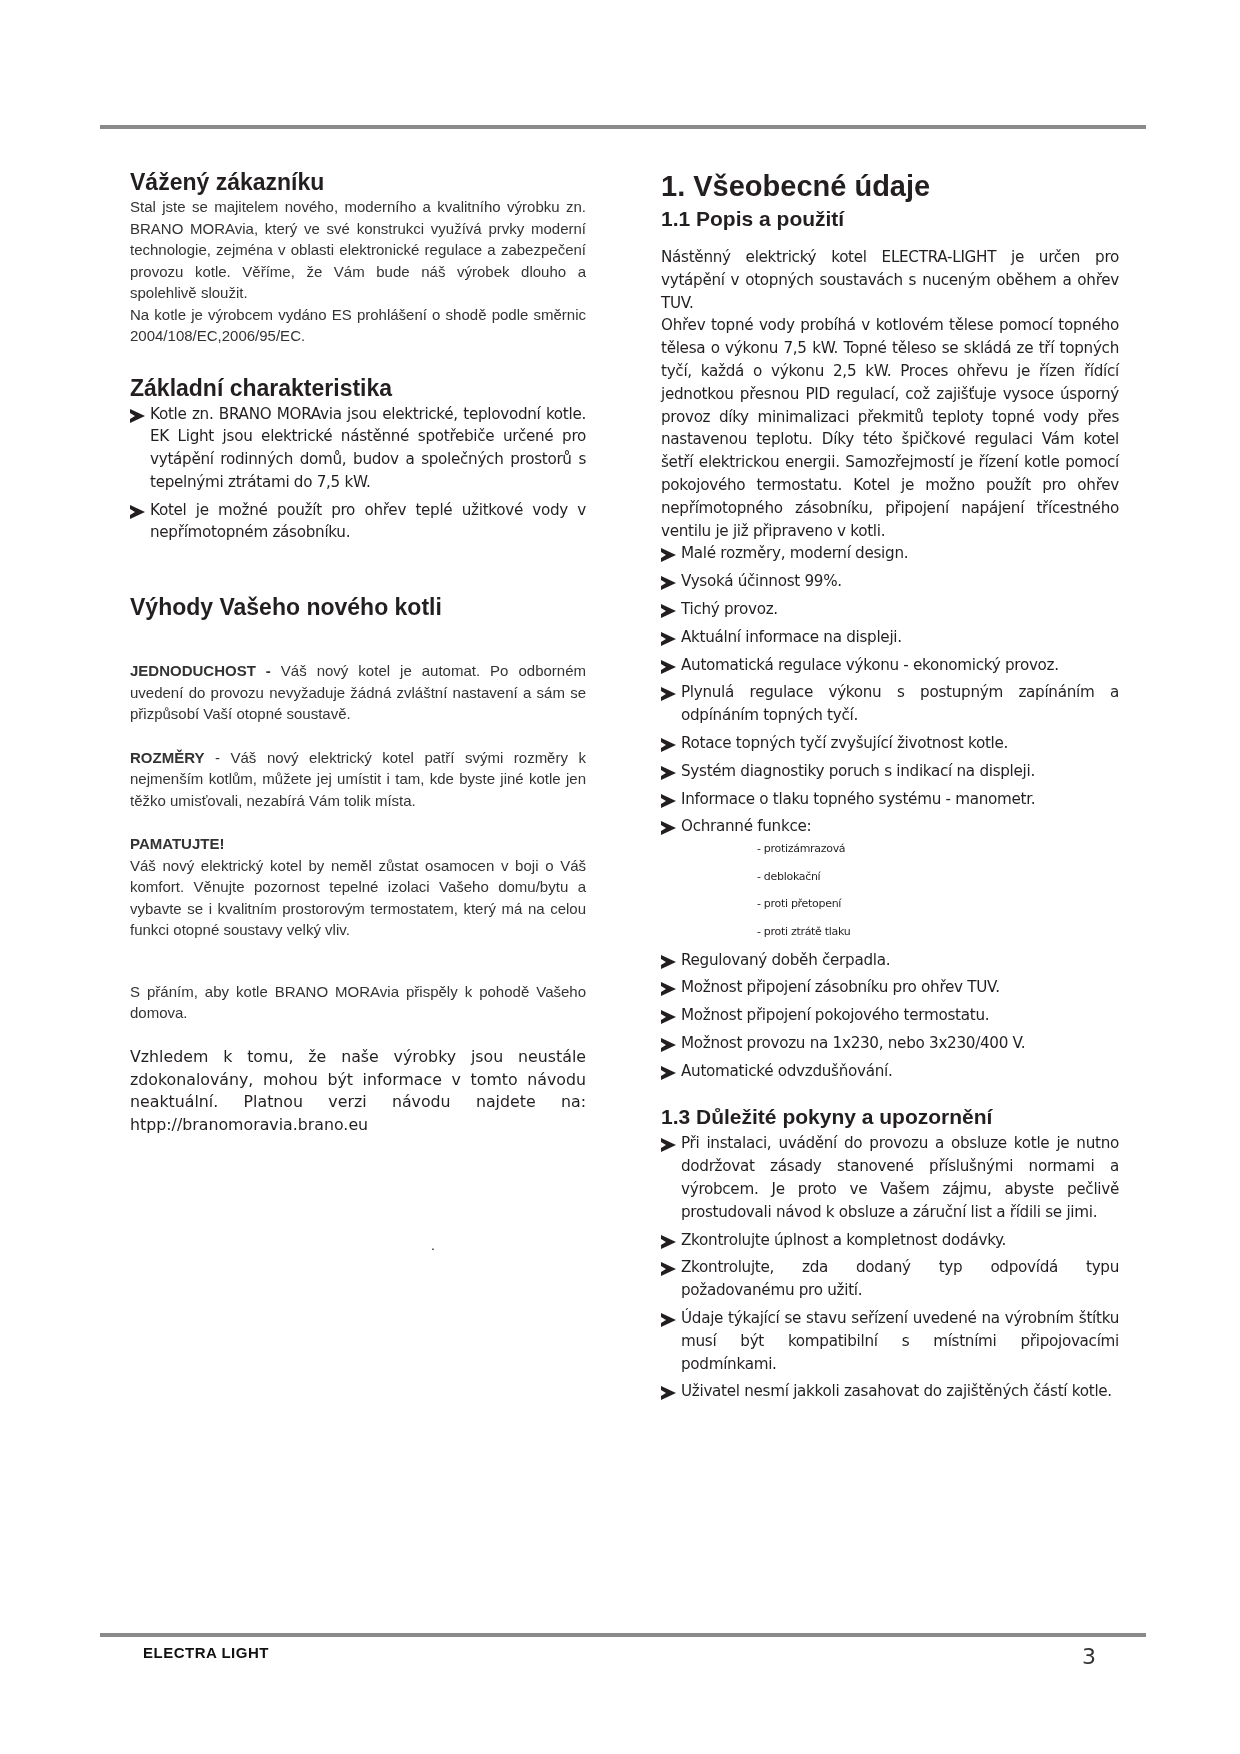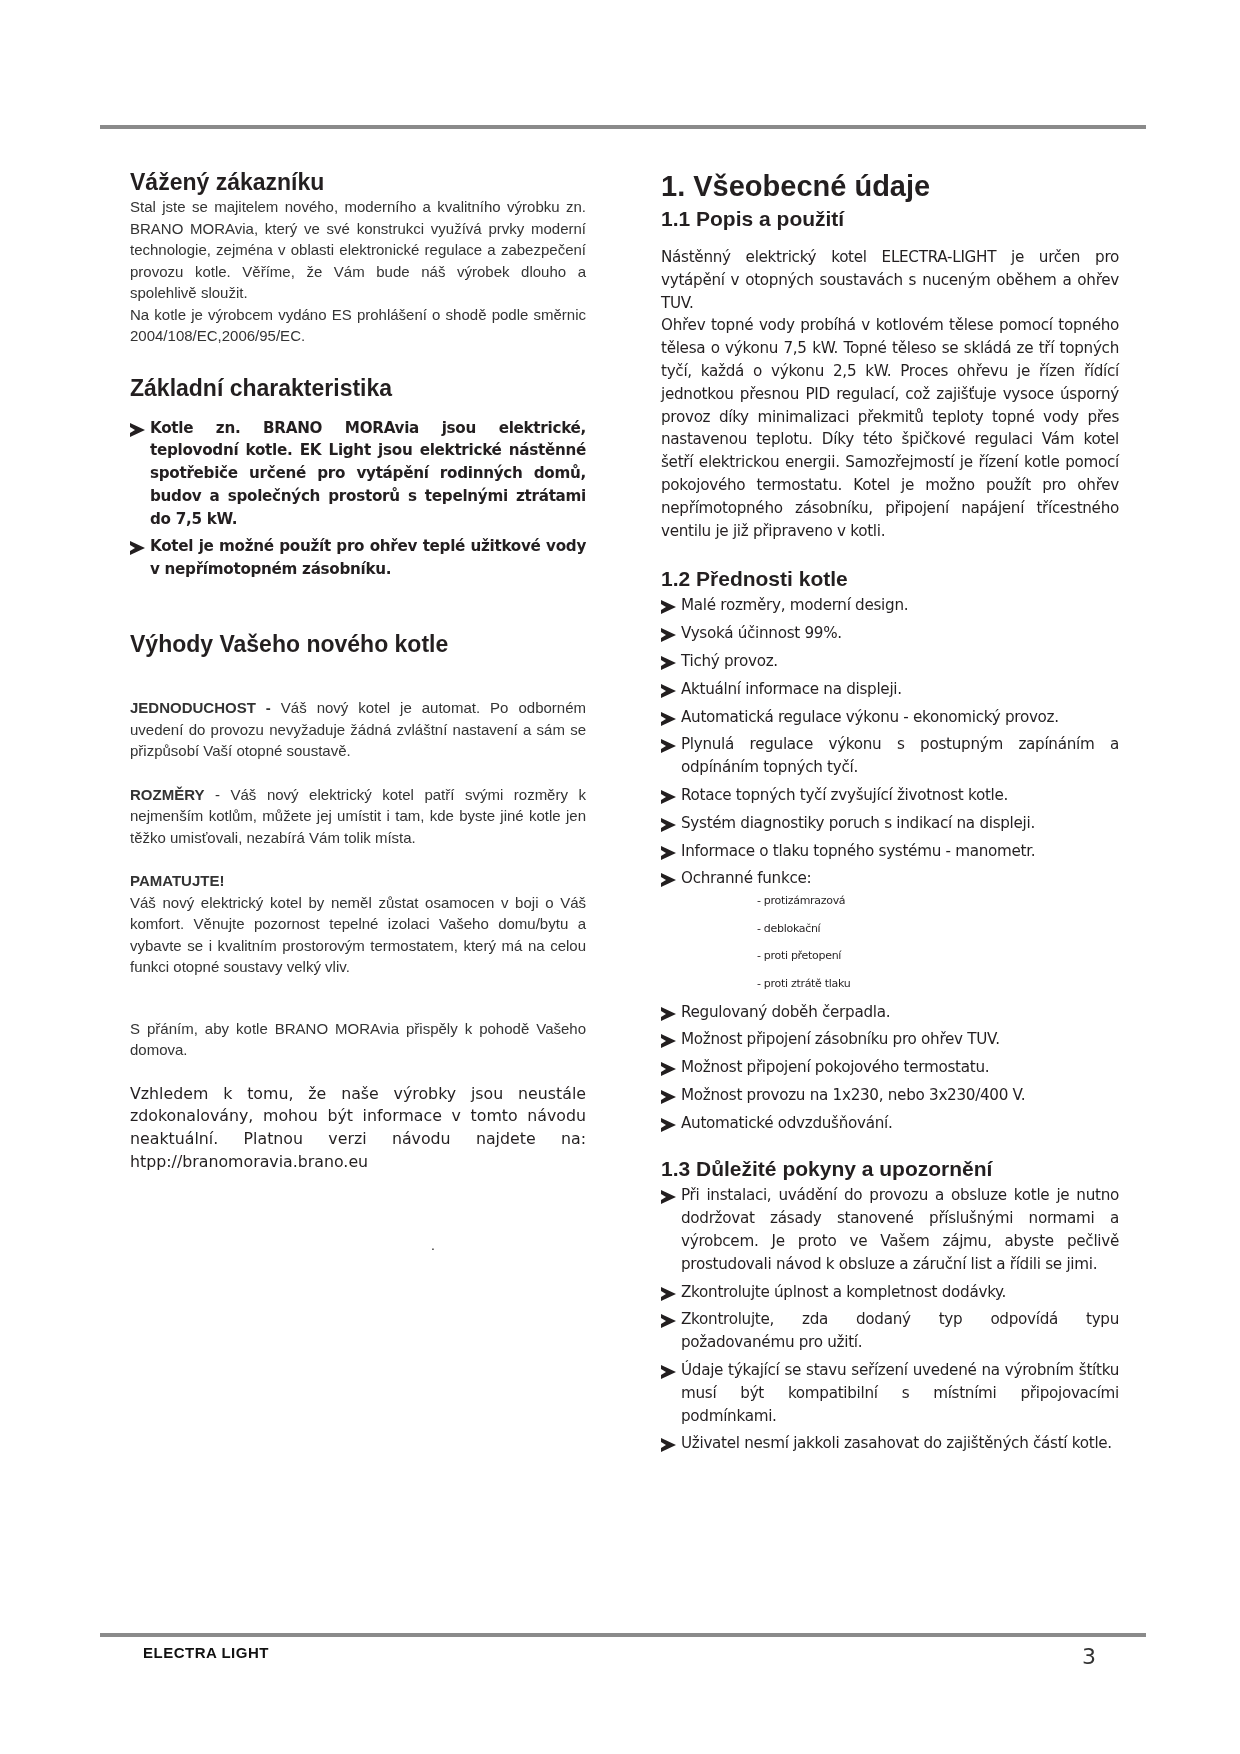--- a/index.html
+++ b/index.html
@@ -39,52 +39,51 @@
 <body>
 
 <div class="rule top"></div>
 
 <div class="col left">
   <h2 class="h-sans greet-title">Vážený zákazníku</h2>
   <p class="p-ari">Stal jste se majitelem nového, moderního a kvalitního výrobku zn. BRANO MORAvia, který ve své konstrukci využívá prvky moderní technologie, zejména v oblasti elektronické regulace a zabezpečení provozu kotle. Věříme, že Vám bude náš výrobek dlouho a spolehlivě sloužit.</p>
   <p class="p-ari">Na kotle je výrobcem vydáno ES prohlášení o shodě podle směrnic 2004/108/EC,2006/95/EC.</p>
 
   <h2 class="h-sans sec-title" style="margin-top:26px;">Základní charakteristika</h2>
-  <ul class="bul" style="margin-top:14px;font-weight:bold;">
+  <ul class="bul" style="">
     <li>
         <span class="arrow"></span>
         <p class="p-ver">Kotle zn. BRANO MORAvia jsou elektrické, teplovodní kotle.   EK Light  jsou  elektrické nástěnné spotřebiče určené  pro  vytápění  rodinných  domů,  budov  a společných prostorů s tepelnými ztrátami do 7,5 kW.</p>
       </li>
     <li>
         <span class="arrow"></span>
         <p class="p-ver">Kotel  je možné použít pro ohřev teplé užitkové vody v nepřímotopném zásobníku.</p>
       </li>
   </ul>
 
-  <h2 class="h-ari sec-title" style="margin-top:48px;">Výhody Vašeho nového kotle</h2>
+  <h2 class="h-ari sec-title" style="margin-top:48px;">Výhody Vašeho nového kotli</h2>
 
   <p class="p-ari" style="margin-top:38px;"><b>JEDNODUCHOST -</b><span> Váš nový kotel je automat. Po odborném uvedení do provozu nevyžaduje žádná zvláštní nastavení a sám se přizpůsobí Vaší otopné soustavě.</span></p>
 
   <p class="p-ari" style="margin-top:22px;"><b>ROZMĚRY</b><span> - Váš nový elektrický kotel patří svými rozměry k nejmenším kotlům, můžete jej umístit i tam, kde byste jiné kotle jen těžko umisťovali, nezabírá Vám tolik místa.</span></p>
 
   <p class="p-ari" style="margin-top:22px; font-weight:bold;">PAMATUJTE!</p>
   <p class="p-ari">Váš nový elektrický kotel by neměl zůstat osamocen v boji o Váš komfort. Věnujte pozornost tepelné izolaci Vašeho domu/bytu a vybavte se i kvalitním prostorovým termostatem, který má na celou funkci otopné soustavy velký vliv.</p>
 
   <p class="p-ari" style="margin-top:40px;">S přáním, aby kotle BRANO MORAvia přispěly k pohodě Vašeho domova.</p>
   <p class="p-ver" style="margin-top:22px; font-size:15.8px; letter-spacing:0;">Vzhledem k tomu, že naše výrobky jsou neustále zdokonalovány, mohou být informace v tomto návodu neaktuální. Platnou verzi návodu najdete na: htpp://branomoravia.brano.eu</p>
 </div>
 <div class="dot">.</div>
 
 <div class="col right">
   <h1 class="h-sans main-title">1. Všeobecné údaje</h1>
   <h2 class="h-sans sub-title">1.1 Popis a použití</h2>
   <p class="p-ver" style="margin-top:12px;">Nástěnný elektrický kotel ELECTRA-LIGHT je určen pro vytápění v otopných soustavách s nuceným oběhem  a ohřev TUV.</p>
   <p class="p-ver">Ohřev topné vody probíhá v kotlovém tělese pomocí topného tělesa o výkonu 7,5 kW. Topné těleso se skládá ze tří topných tyčí, každá o výkonu 2,5 kW. Proces ohřevu je řízen řídící jednotkou přesnou PID regulací, což zajišťuje vysoce úsporný provoz díky minimalizaci překmitů teploty topné vody přes nastavenou teplotu. Díky této špičkové regulaci Vám kotel šetří elektrickou energii. Samozřejmostí je řízení kotle pomocí pokojového termostatu. Kotel je možno použít pro ohřev nepřímotopného zásobníku, připojení napájení třícestného ventilu je již připraveno v kotli.</p>
 
-  <h2 class="h-sans sub-title" style="margin-top:22px;">1.2 Přednosti kotle</h2>
   <ul class="bul">
     <li>
         <span class="arrow"></span>
         <p class="p-ver">Malé rozměry, moderní design.</p>
       </li>
     <li>
         <span class="arrow"></span>
         <p class="p-ver">Vysoká účinnost 99%.</p>
       </li>
     <li>

